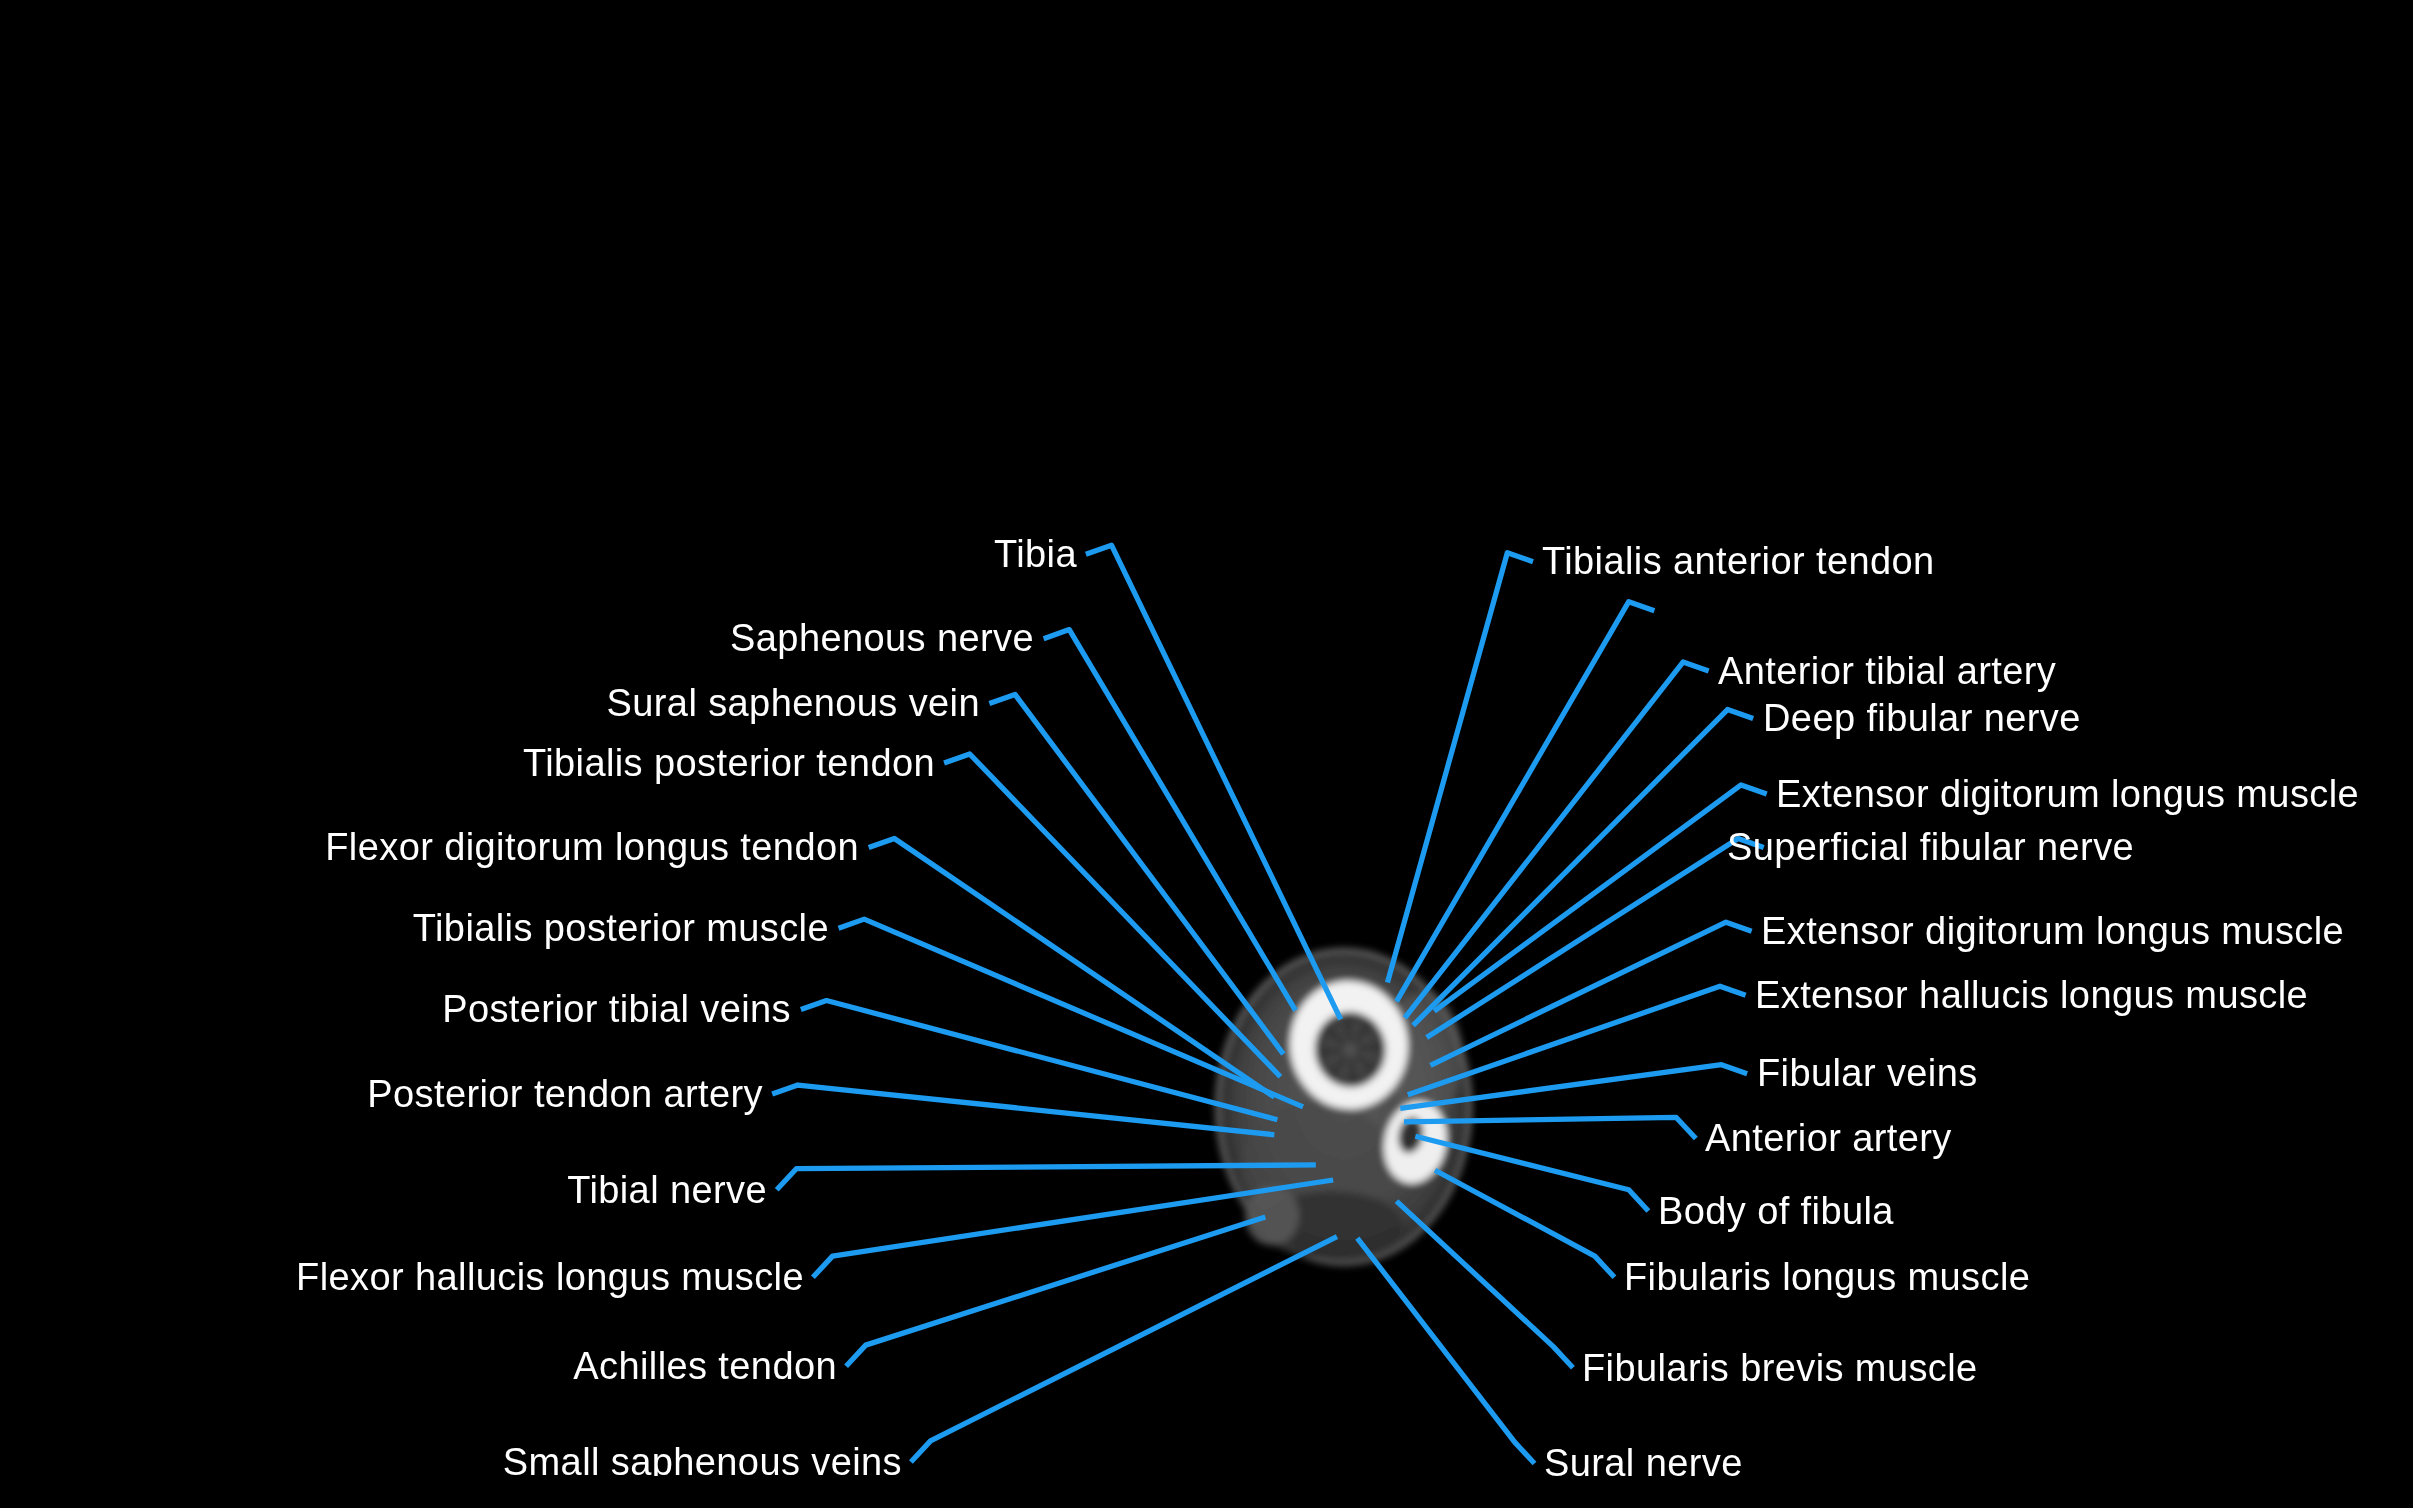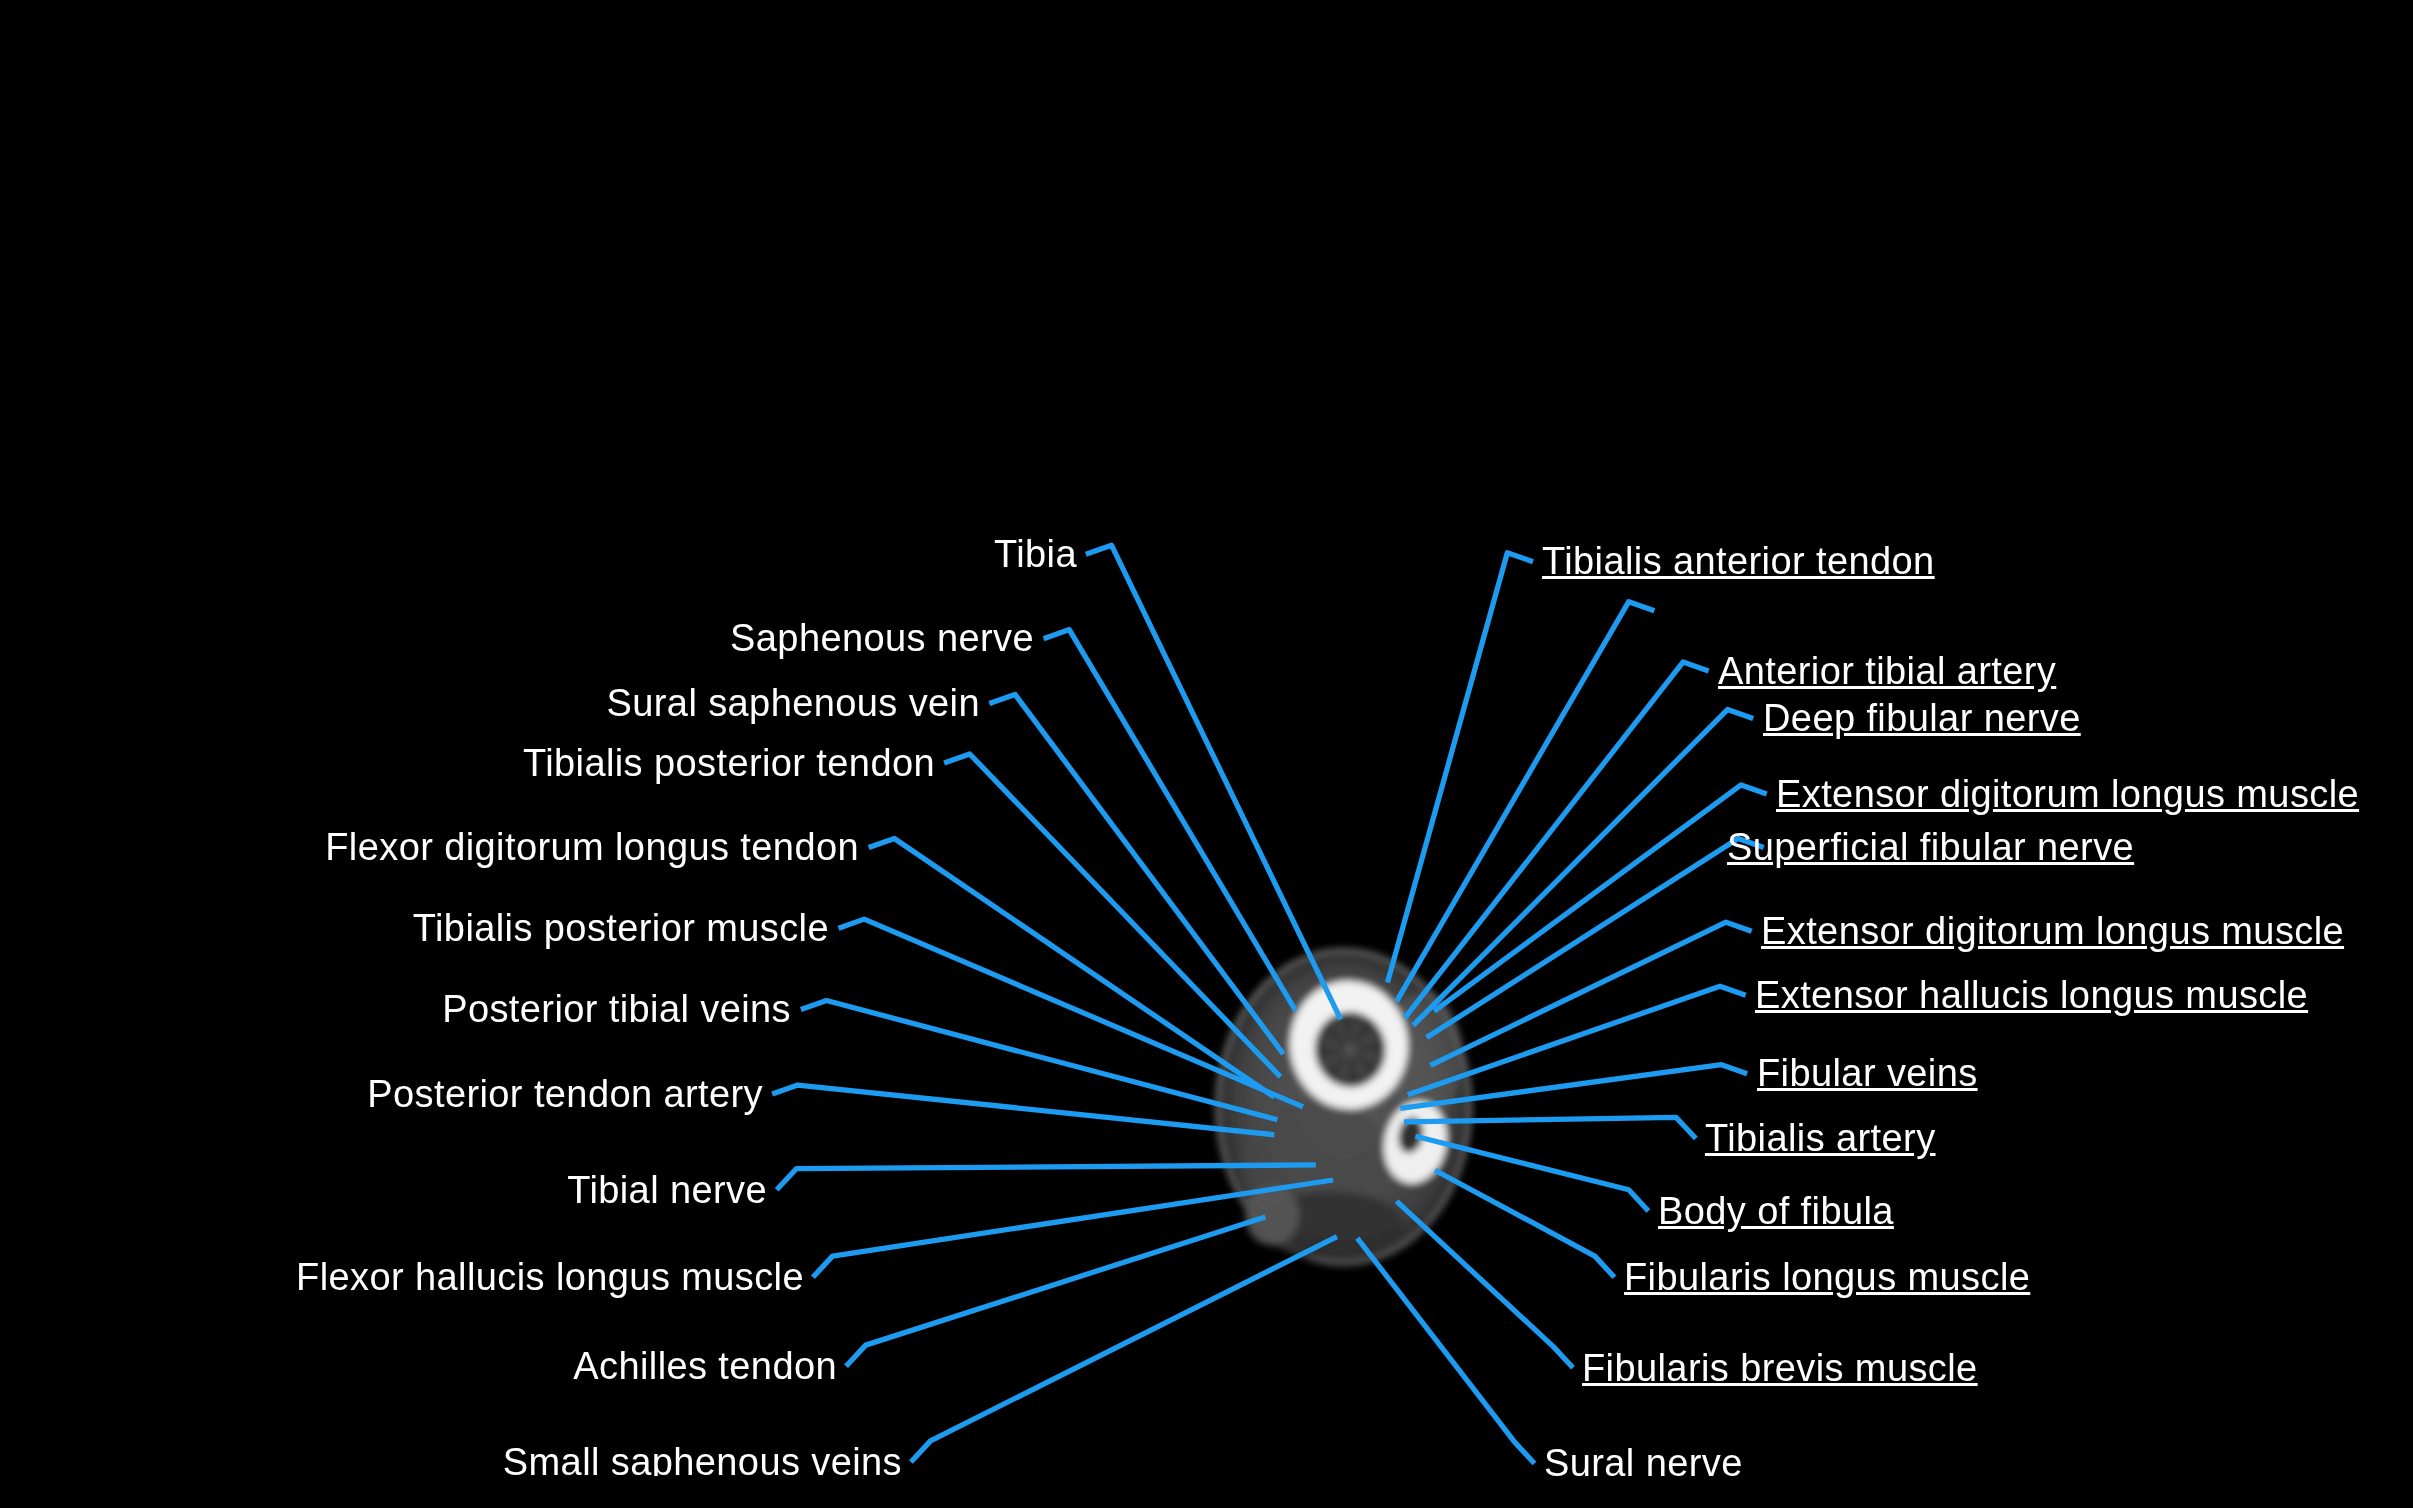--- a/index.html
+++ b/index.html
@@ -21,21 +21,21 @@
   #labels-layer { position: absolute; left: 0; top: 0; width: 100%; height: 100%; }
   .anatomy-label {
     position: absolute;
     color: #ffffff;
     font-size: 38px;
     line-height: 45px;
     white-space: nowrap;
     letter-spacing: 0.4px;
   }
   .anatomy-label.left { text-align: right; }
-  .anatomy-label.right { text-align: right; text-decoration: underline; }
+  .anatomy-label.right { text-align: right; }
 </style>
 </head>
 <body>
 
 <div id="canvas">
 
   <svg id="overlay-svg" viewBox="0 0 3200 2000" xmlns="http://www.w3.org/2000/svg">
     <defs>
       <radialGradient id="legGrad" cx="50%" cy="47%" r="58%">
         <stop offset="0%" stop-color="#585858"></stop>
@@ -134,20 +134,20 @@
       <div class="anatomy-label left" style="right: 1576px; top: 1344px;">Achilles tendon</div>
       <div class="anatomy-label left" style="right: 1511px; top: 1440px;">Small saphenous veins</div>
       <div class="anatomy-label right" style="left: 1542px; top: 539px;">Tibialis anterior tendon</div>
       <div class="anatomy-label right" style="left: 1718px; top: 649px;">Anterior tibial artery</div>
       <div class="anatomy-label right" style="left: 1763px; top: 696px;">Deep fibular nerve</div>
       <div class="anatomy-label right" style="left: 1776px; top: 772px;">Extensor digitorum longus muscle</div>
       <div class="anatomy-label right" style="left: 1727px; top: 825px;">Superficial fibular nerve</div>
       <div class="anatomy-label right" style="left: 1761px; top: 909px;">Extensor digitorum longus muscle</div>
       <div class="anatomy-label right" style="left: 1755px; top: 973px;">Extensor hallucis longus muscle</div>
       <div class="anatomy-label right" style="left: 1757px; top: 1051px;">Fibular veins</div>
-      <div class="anatomy-label right" style="left: 1705px; top: 1116px;">Tibialis artery</div>
+      <div class="anatomy-label right" style="left: 1705px; top: 1116px;">Anterior artery</div>
       <div class="anatomy-label right" style="left: 1658px; top: 1189px;">Body of fibula</div>
       <div class="anatomy-label right" style="left: 1624px; top: 1255px;">Fibularis longus muscle</div>
       <div class="anatomy-label right" style="left: 1582px; top: 1346px;">Fibularis brevis muscle</div>
       <div class="anatomy-label right" style="left: 1544px; top: 1441px;">Sural nerve</div>
     </div>
 </div>
 
 
 </body></html>

